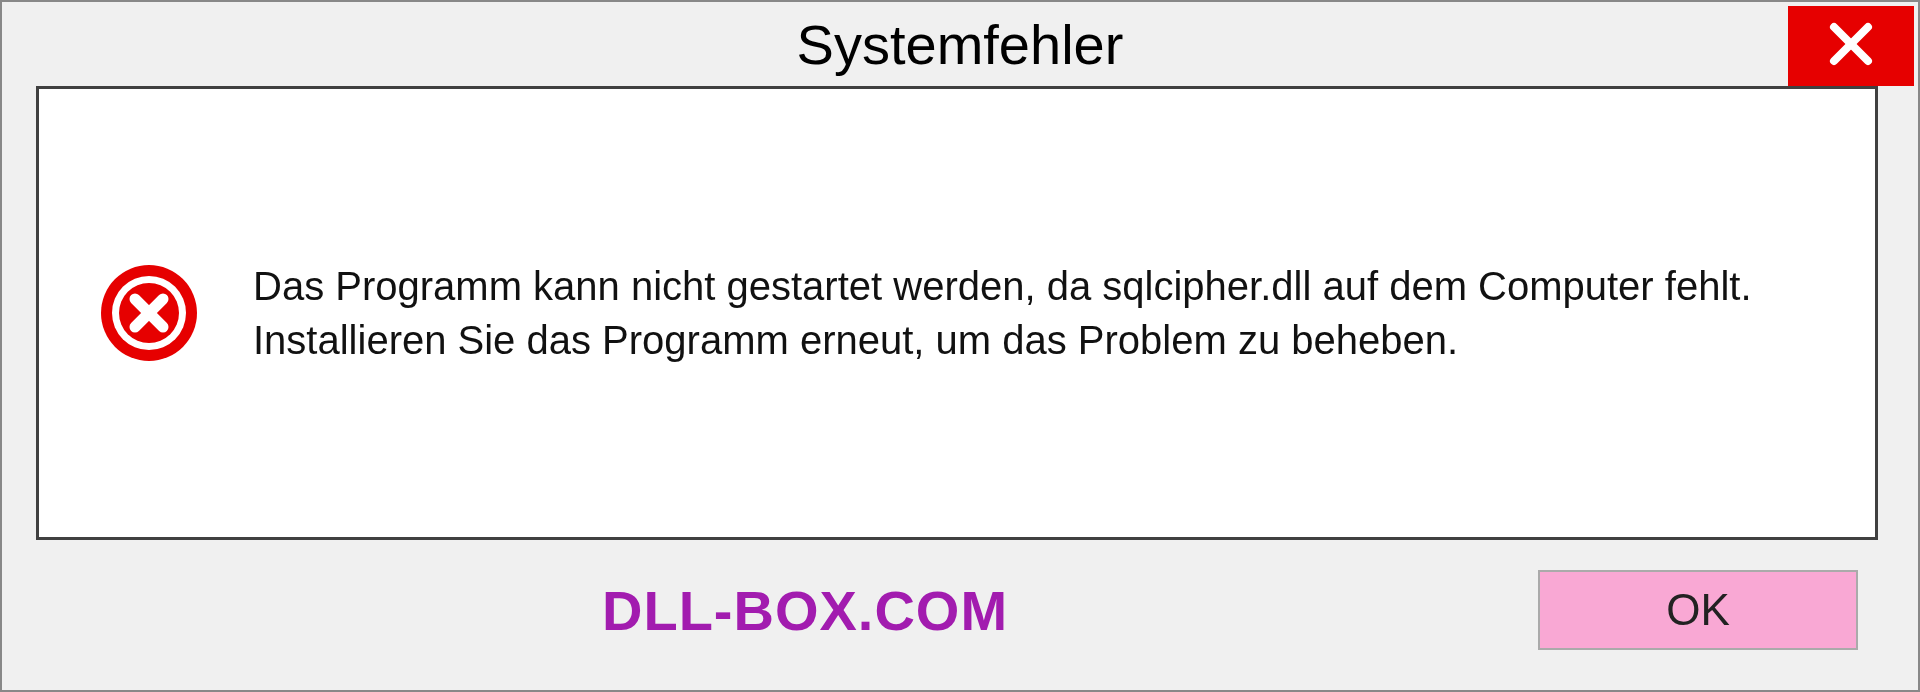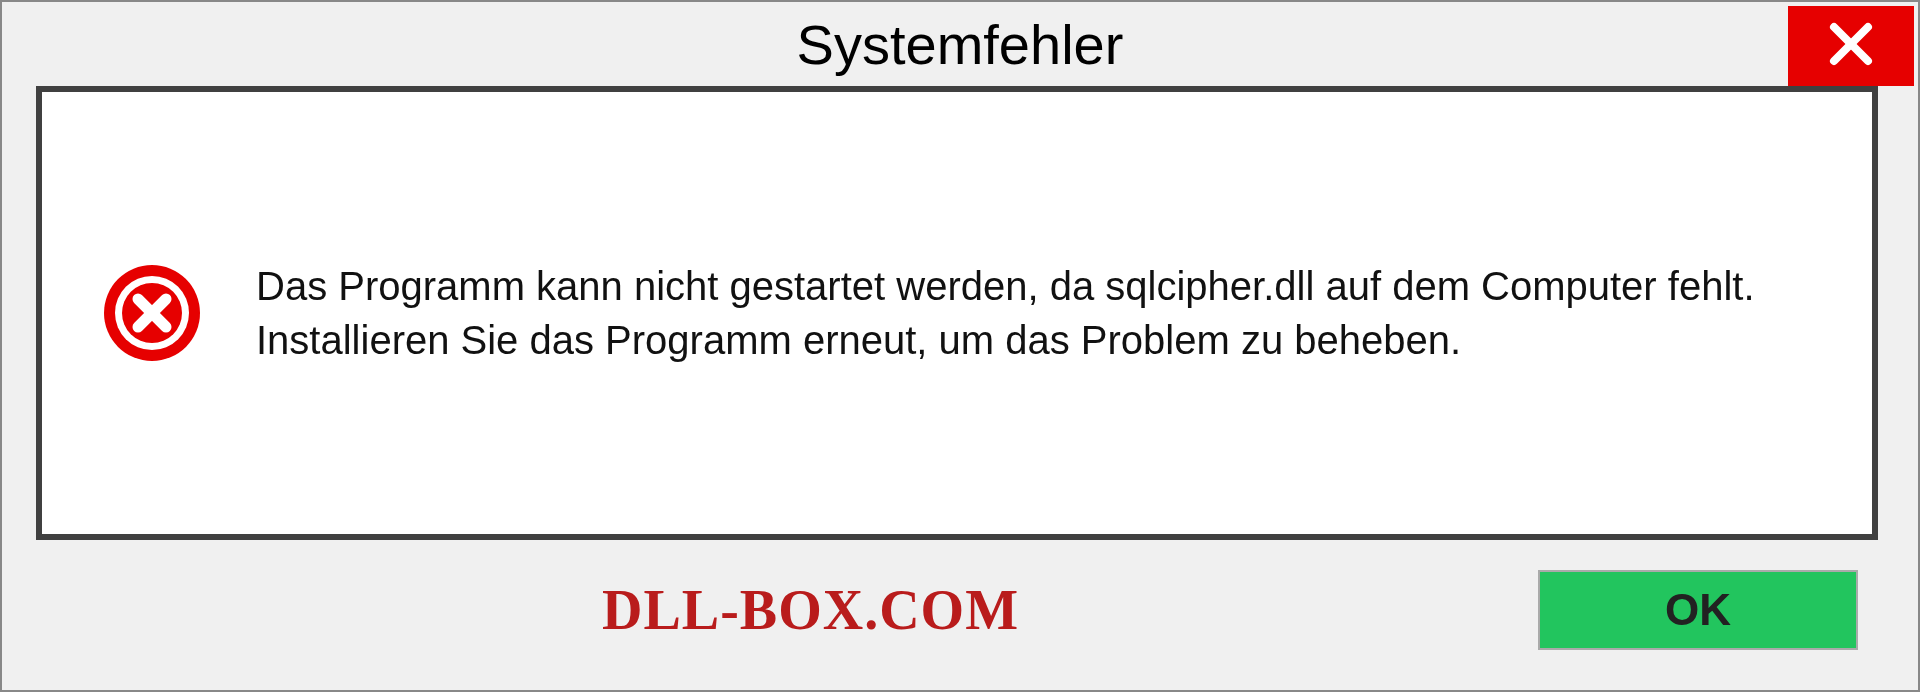--- a/index.html
+++ b/index.html
@@ -47,21 +47,21 @@
       justify-content: center;
       cursor: pointer;
     }
     .close-button svg {
       width: 46px;
       height: 46px;
     }
     .content-panel {
       margin: 0 40px 30px 34px;
       background: #ffffff;
-      border: 6px solid #404040;
+      border: 3px solid #404040;
       flex-grow: 1;
       display: flex;
       align-items: center;
       padding: 40px 60px;
       gap: 54px;
     }
     .error-icon {
       width: 100px;
       height: 100px;
       flex-shrink: 0;
@@ -78,38 +78,37 @@
     .footer {
       display: flex;
       align-items: center;
       justify-content: flex-end;
       padding: 0 60px 40px 60px;
       gap: 60px;
     }
     .watermark {
       font-size: 56px;
       font-weight: 900;
-      color: #b91c1c;
+      color: #a21caf;
       letter-spacing: 1px;
-      font-family: Liberation Serif, serif;
+      font-family: Liberation Sans, sans-serif;
       margin-right: auto;
       margin-left: 540px;
     }
     .ok-button {
       width: 320px;
       height: 80px;
-      background: #22c55e;
+      background: #f9a8d4;
       border: 2px solid #aaa;
       font-size: 44px;
       color: #222;
       display: flex;
       align-items: center;
       justify-content: center;
       cursor: pointer;
-      font-weight: bold;
     }
   </style>
 </head>
 <body>
 
 <div class="dialog">
   <div class="titlebar">
     <div class="title">Systemfehler</div>
     <div class="close-button">
       <span>

